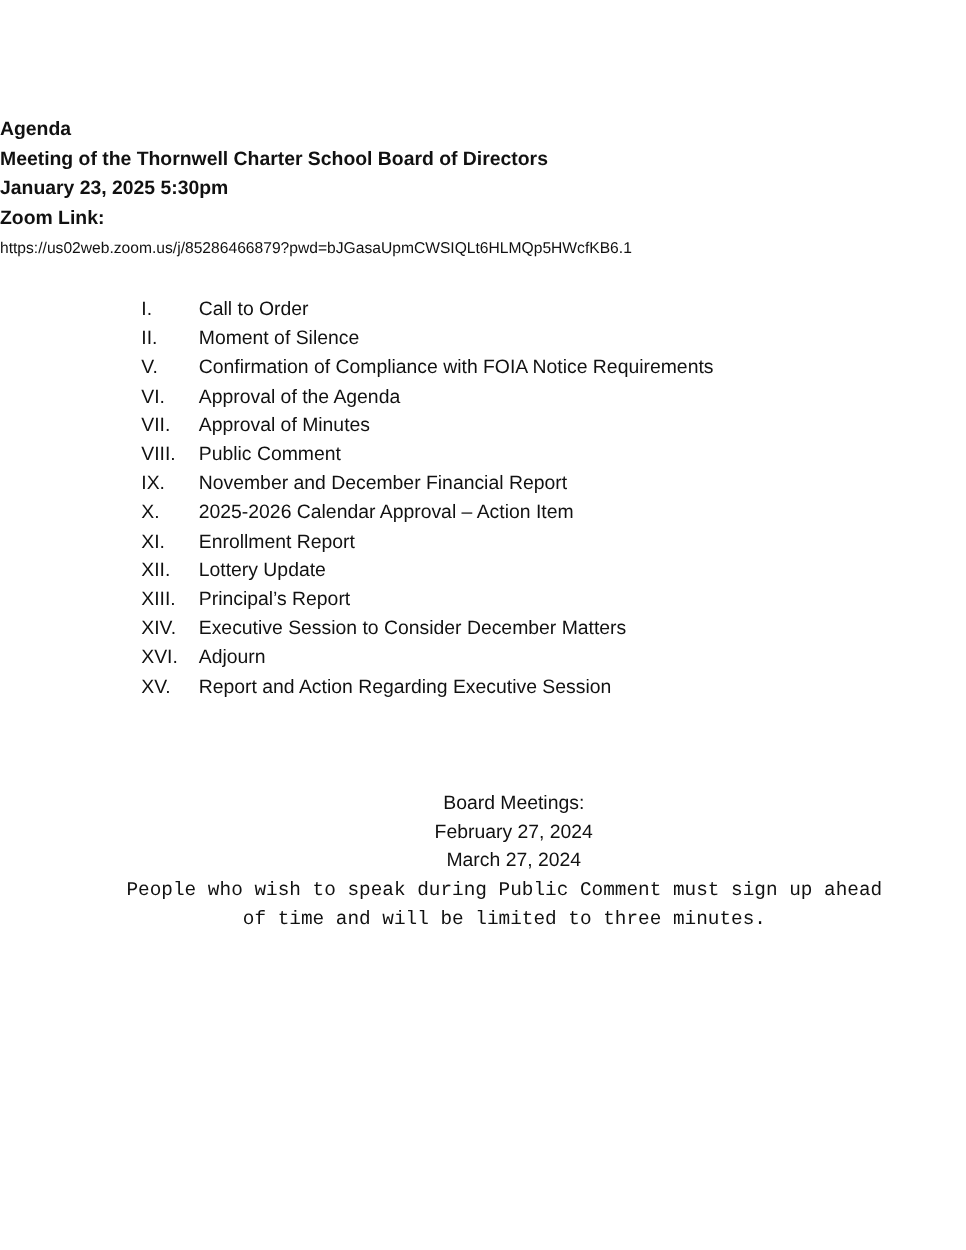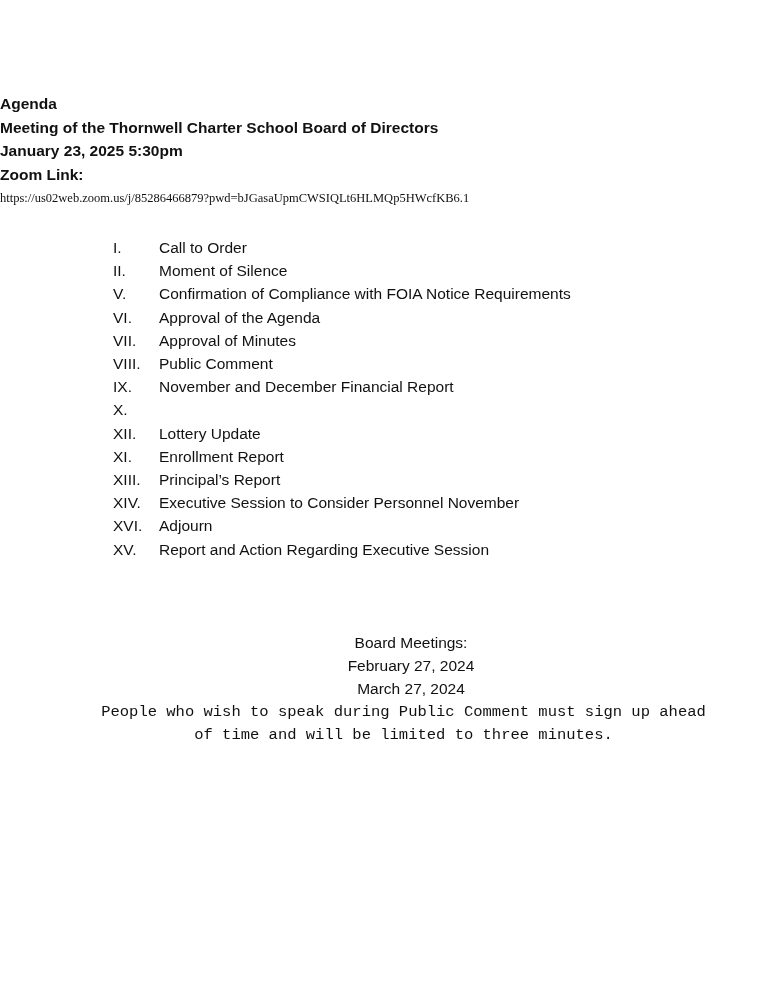--- a/index.html
+++ b/index.html
@@ -25,21 +25,20 @@
       font-weight: bold;
       font-size: 15.5px;
       line-height: 23.5px;
       white-space: nowrap;
     }
     .header .url {
       font-size: 12.5px;
       line-height: 22px;
       margin-top: 1px;
       white-space: nowrap;
-      font-family: Liberation Serif, serif;
     }
     .agenda {
       position: absolute;
       top: 236px;
       left: 113px;
       margin: 0;
       padding: 0;
       list-style: none;
     }
     .agenda li {
@@ -99,36 +98,37 @@
   <li>
       <span class="num">VIII.</span>
       <span>Public Comment</span>
     </li>
   <li>
       <span class="num">IX.</span>
       <span>November and December Financial Report</span>
     </li>
   <li>
       <span class="num">X.</span>
+      <span>2025-2026 Calendar Approval – Action Item</span>
+    </li>
+  <li>
+      <span class="num">XI.</span>
+      <span>Enrollment Report</span>
     </li>
   <li>
       <span class="num">XII.</span>
       <span>Lottery Update</span>
-    </li>
-  <li>
-      <span class="num">XI.</span>
-      <span>Enrollment Report</span>
     </li>
   <li>
       <span class="num">XIII.</span>
       <span>Principal’s Report</span>
     </li>
   <li>
       <span class="num">XIV.</span>
-      <span>Executive Session to Consider Personnel November</span>
+      <span>Executive Session to Consider December Matters</span>
     </li>
   <li>
       <span class="num">XVI.</span>
       <span>Adjourn</span>
     </li>
   <li>
       <span class="num">XV.</span>
       <span>Report and Action Regarding Executive Session</span>
     </li>
 </ol>

